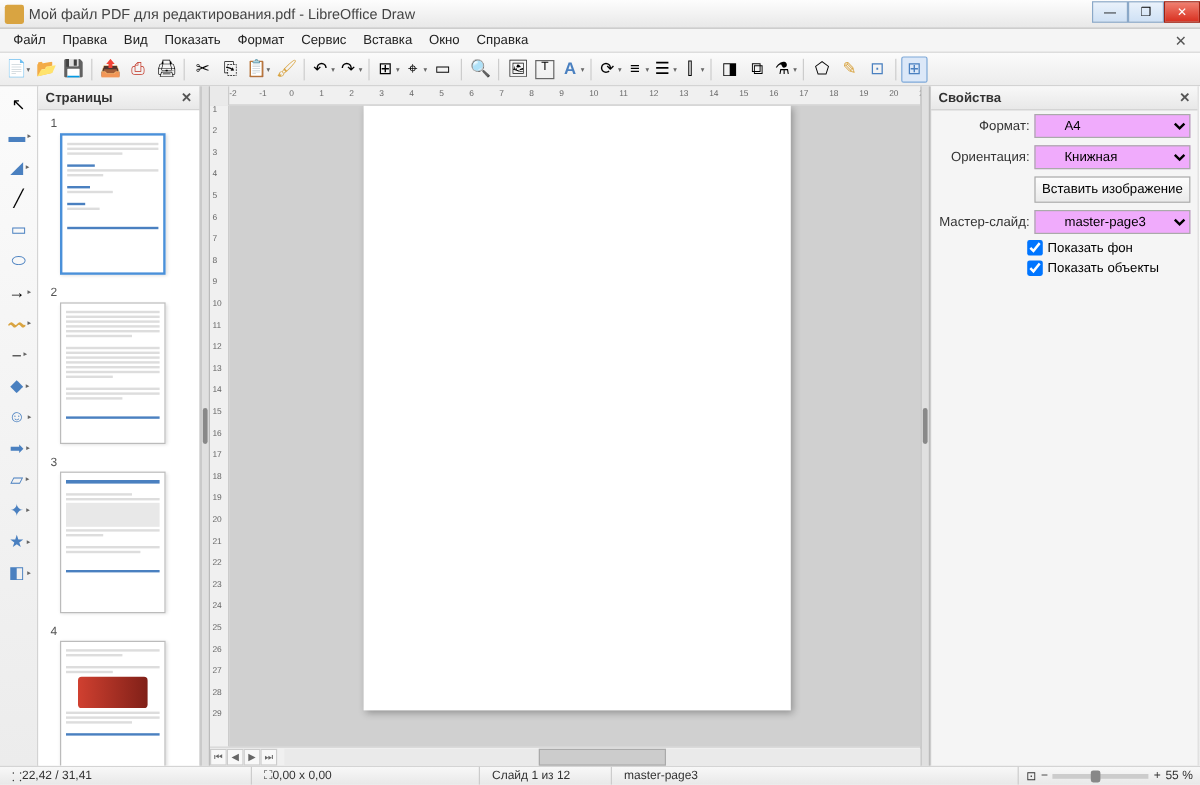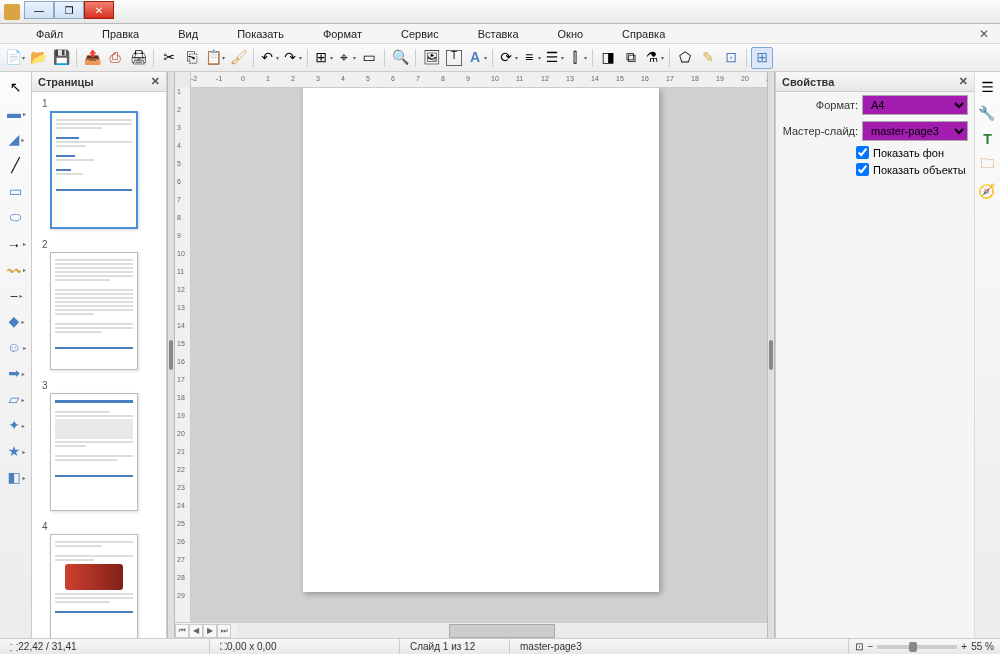--- a/index.html
+++ b/index.html
@@ -8,21 +8,21 @@
 
 .titlebar { height: 24px; background: linear-gradient(#fdfdfd,#e8e8e8); display: flex; align-items: center; border-bottom: 1px solid #b8b8b8; }
 .titlebar .icon { width: 16px; height: 16px; margin: 0 4px; background: #d9a441; border-radius: 2px; }
 .titlebar .title { flex: 1; color: #444; font-size: 12px; }
 .winbtns { display: flex; }
 .winbtn { width: 30px; height: 18px; margin-top: -3px; border: 1px solid #8aa8c8; background: linear-gradient(#eaf2fb,#cfe1f5); display: flex; align-items: center; justify-content: center; font-size: 10px; cursor: pointer; }
 .winbtn.close { background: linear-gradient(#f08070,#d83020); color: #fff; border-color: #a02010; }
 
 
 .menubar { height: 20px; background: #f5f5f5; display: flex; align-items: center; padding: 0 4px; border-bottom: 1px solid #d8d8d8; position: relative; }
-.menubar span { padding: 2px 7px; color: #222; cursor: pointer; margin-left: 25px; }
+.menubar span { padding: 2px 7px; color: #222; cursor: pointer; }
 .menubar .mclose { position: absolute; right: 4px; cursor: pointer; font-size: 12px; color: #555; }
 
 
 .toolbar { height: 28px; background: linear-gradient(#fbfbfb,#ececec); border-bottom: 1px solid #ccc; display: flex; align-items: center; padding: 0 4px; gap: 1px; }
 .tbtn { width: 22px; height: 22px; border: 1px solid transparent; border-radius: 2px; display: flex; align-items: center; justify-content: center; cursor: pointer; }
 .tbtn.dd::after { content: "▾"; font-size: 6px; margin-left: 1px; color: #666; }
 .tbtn.sel { border-color: #7da8d8; background: #dce8f8; }
 .tsep { width: 1px; height: 18px; background: #ccc; margin: 0 3px; }
 .tbtn svg, .tbtn .g { width: 16px; height: 16px; }
 .g { display: inline-block; font-size: 14px; line-height: 1; text-align: center; }
@@ -70,38 +70,39 @@
 .tab.act { background: #fff; font-weight: bold; }
 .hscroll { flex: 1; height: 14px; background: #eaeaea; margin-left: 6px; position: relative; }
 .hscroll .th { position: absolute; left: 40%; width: 20%; height: 100%; background: #ccc; border: 1px solid #aaa; }
 
 
 .proppanel { width: 225px; background: #f5f5f5; border-left: 1px solid #ccc; display: flex; }
 .propbody { flex: 1; display: flex; flex-direction: column; }
 .propside { width: 26px; background: linear-gradient(#fbfbfb,#ececec); border-left: 1px solid #ddd; display: flex; flex-direction: column; align-items: center; padding-top: 4px; gap: 4px; }
 .prow { display: flex; align-items: center; padding: 3px 6px; font-size: 11px; }
 .prow label { width: 76px; text-align: right; margin-right: 4px; color: #333; }
-.prow select, .prow input { flex: 1; height: 20px; border: 1px solid #aaa; background: #a21caf; font-size: 11px; padding: 0 4px; }
+.prow select, .prow input { flex: 1; height: 20px; border: 1px solid #aaa; background: #f0abfc; font-size: 11px; padding: 0 20px; }
 .prow button { flex: 1; height: 22px; border: 1px solid #aaa; background: linear-gradient(#fdfdfd,#eaeaea); font-size: 11px; cursor: pointer; }
 .sechdr { padding: 3px 6px; font-size: 11px; font-weight: bold; color: #333; background: #eee; border-bottom: 1px solid #ddd; }
 .sechdr::before { content: "◢ "; font-size: 8px; }
 .chk { margin-left: 80px; padding: 2px 0; font-size: 11px; display: flex; align-items: center; gap: 4px; }
 
 
 .statusbar { height: 16px; background: linear-gradient(#f8f8f8,#e8e8e8); border-top: 1px solid #ccc; display: flex; align-items: center; font-size: 10px; color: #333; }
 .statusbar .cell { padding: 0 10px; border-right: 1px solid #ccc; height: 100%; display: flex; align-items: center; }
 .zoom { margin-left: auto; display: flex; align-items: center; gap: 4px; padding: 0 6px; }
 .zslider { width: 80px; height: 4px; background: #ccc; position: relative; }
 .zslider .zk { position: absolute; left: 40%; top: -3px; width: 8px; height: 10px; background: #888; border-radius: 2px; }
 </style>
 </head>
 <body>
 
 <div class="titlebar">
   <div class="icon"></div>
+  <div class="title">Мой файл PDF для редактирования.pdf - LibreOffice Draw</div>
   <div class="winbtns">
     <div class="winbtn">—</div>
     <div class="winbtn">❐</div>
     <div class="winbtn close">✕</div>
   </div>
 </div>
 
 <div class="menubar">
   <span>Файл</span>
   <span>Правка</span>
@@ -443,20 +444,28 @@
     <div class="propbody">
       <div class="panhdr">
         <span>Свойства</span>
         <span class="x">✕</span>
       </div>
       <div class="prow">
         <label>Формат:</label>
         <select><option>A4</option></select>
       </div>
       <div class="prow">
+        <label>Ориентация:</label>
+        <select><option>Книжная</option></select>
+      </div>
+      <div class="prow">
+        <label></label>
+        <button>Вставить изображение</button>
+      </div>
+      <div class="prow">
         <label>Мастер-слайд:</label>
         <select><option>master-page3</option></select>
       </div>
       <div class="chk">
           <input type="checkbox" checked="" style=""> 
           <span>Показать фон</span>
         </div>
       <div class="chk">
           <input type="checkbox" checked="" style=""> 
           <span>Показать объекты</span>

